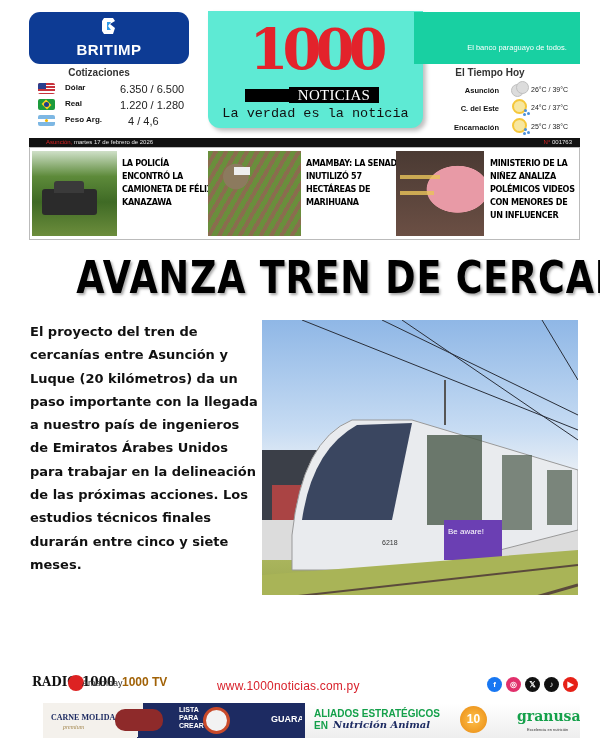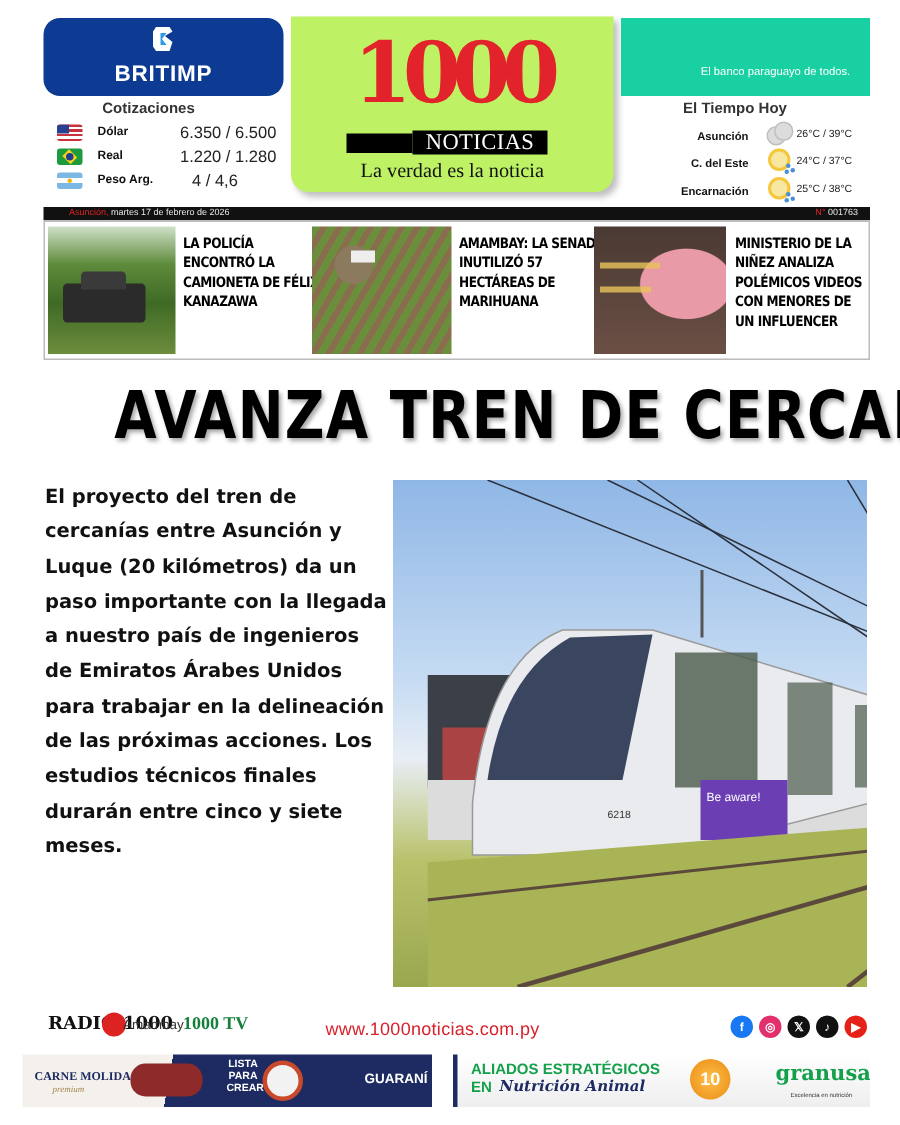--- a/index.html
+++ b/index.html
@@ -17,25 +17,25 @@
   .cot-row .name { position: absolute; left: 27px; top: 1px; font-weight: bold; color: #111; }
   .cot-row .val { position: absolute; left: 82px; top: 1px; color: #222; font-size: 11px; }
   .flag-us { background: repeating-linear-gradient(#c8323c 0 1.6px, #fff 1.6px 3.2px); }
   .flag-us::before { content: ""; position: absolute; left: 0; top: 0; width: 8px; height: 6px; background: #2a3f8f; }
   .flag-br { background: #1c9b3c; }
   .flag-br::before { content: ""; position: absolute; left: 3px; top: 1px; width: 11px; height: 9px; background: #f7d21e; transform: rotate(45deg) scale(0.7); }
   .flag-br::after { content: ""; position: absolute; left: 6px; top: 3px; width: 5px; height: 5px; border-radius: 50%; background: #1f3d8a; }
   .flag-ar { background: linear-gradient(#7db7e3 0 33%, #fff 33% 66%, #7db7e3 66%); }
   .flag-ar::before { content: ""; position: absolute; left: 7px; top: 4px; width: 3px; height: 3px; border-radius: 50%; background: #f2b600; }
 
-  .center-logo { position: absolute; left: 194px; top: 11px; width: 215px; height: 117px; background: #bef264; border-radius: 0 0 12px 12px; box-shadow: 3px 3px 4px rgba(0,0,0,0.25); }
+  .center-logo { position: absolute; left: 208px; top: 11px; width: 215px; height: 117px; background: #5eead4; border-radius: 0 0 12px 12px; box-shadow: 3px 3px 4px rgba(0,0,0,0.25); }
   .center-logo .big { position: absolute; left: 0; right: 0; top: 6px; text-align: center; font-family: "DejaVu Serif", serif; font-weight: bold; font-size: 56px; color: #e3232b; letter-spacing: -6px; line-height: 64px; }
   .center-logo .bar { position: absolute; left: 37px; top: 78px; width: 44px; height: 13px; background: #000; }
   .center-logo .noticias { position: absolute; left: 81px; top: 76px; width: 90px; height: 16px; background: #000; color: #fff; font-family: "Liberation Serif", serif; font-size: 15px; line-height: 17px; text-align: center; letter-spacing: 0.3px; }
-  .center-logo .tagline { position: absolute; left: 0; right: 0; top: 95px; text-align: center; font-family: Liberation Serif, serif; font-size: 13.5px; color: #111; }
+  .center-logo .tagline { position: absolute; left: 0; right: 0; top: 95px; text-align: center; font-family: Liberation Mono, monospace; font-size: 13.5px; color: #111; }
 
   .ueno { position: absolute; left: 414px; top: 12px; width: 166px; height: 52px; background: #18d0a2; color: #fff; text-align: center; }
   .ueno .brand { position: absolute; left: 0; right: 0; top: 9px; font-weight: bold; font-size: 17px; letter-spacing: 0.3px; }
   .ueno .slogan { position: absolute; left: 0; right: 0; top: 31px; font-size: 7.5px; padding-left: 40px; }
 
   .weather-title { position: absolute; left: 435px; top: 67px; width: 110px; text-align: center; font-size: 10px; font-weight: bold; color: #333; }
   .w-row { position: absolute; left: 425px; width: 160px; height: 20px; font-size: 7.5px; }
   .w-row .city { position: absolute; right: 86px; top: 6px; font-weight: bold; color: #111; white-space: nowrap; }
   .w-row .wicon { position: absolute; left: 85px; top: 0; width: 20px; height: 18px; }
   .w-row .temp { position: absolute; left: 106px; top: 6px; color: #222; font-size: 7px; }
@@ -51,28 +51,28 @@
   
   .strip { position: absolute; left: 29px; top: 147px; width: 551px; height: 93px; border: 1px solid #bbb; background: #fff; }
   .thumb { position: absolute; top: 3px; height: 85px; overflow: hidden; }
   .teaser { position: absolute; top: 8px; font-family: "DejaVu Sans", sans-serif; font-weight: bold; font-size: 9.5px; line-height: 13px; color: #000; text-transform: uppercase; letter-spacing: -0.4px; transform: scaleX(0.85); transform-origin: left top; width: 110px; }
 
   
   .headline { position: absolute; left: 29px; top: 250px; width: 555px; text-align: center; font-family: "DejaVu Sans", sans-serif; font-weight: bold; font-size: 44px; line-height: 56px; color: #000; letter-spacing: 1px; transform: scaleX(0.83); transform-origin: center top; text-shadow: 2px 2px 3px rgba(0,0,0,0.35); white-space: nowrap; }
 
   
   .body-text { position: absolute; left: 30px; top: 320px; width: 230px; font-family: "DejaVu Sans", sans-serif; font-weight: bold; font-size: 13px; line-height: 23.3px; color: #111; }
-  .photo { position: absolute; left: 262px; top: 320px; width: 316px; height: 338px; overflow: hidden; background: linear-gradient(#8fb7e6 0%, #c7dcf3 40%, #e8eef5 55%, #b9c26b 75%, #9aa74e 100%); padding-left: 23px; }
+  .photo { position: absolute; left: 262px; top: 320px; width: 316px; height: 275px; overflow: hidden; background: linear-gradient(#8fb7e6 0%, #c7dcf3 40%, #e8eef5 55%, #b9c26b 75%, #9aa74e 100%); }
 
   
   .footer-logos { position: absolute; left: 32px; top: 673px; height: 24px; }
   .site-url { position: absolute; left: 217px; top: 679px; font-size: 12px; color: #d8212b; letter-spacing: 0.2px; }
   .socials { position: absolute; left: 487px; top: 677px; height: 16px; }
   .soc { position: absolute; top: 0; width: 15px; height: 15px; border-radius: 50%; color: #fff; font-size: 8px; font-weight: bold; text-align: center; line-height: 15px; }
-  .ad-left { position: absolute; left: 15px; top: 703px; width: 273px; height: 35px; background: linear-gradient(100deg, #f4f1ec 0 36%, #1d2b62 36%); overflow: hidden; text-align: center; }
+  .ad-left { position: absolute; left: 43px; top: 703px; width: 273px; height: 35px; background: linear-gradient(100deg, #f4f1ec 0 36%, #1d2b62 36%); overflow: hidden; }
   .ad-right { position: absolute; left: 302px; top: 703px; width: 278px; height: 35px; background: linear-gradient(#fff, #eee); overflow: hidden; border-left: 3px solid #1d2b62; }
 </style>
 </head>
 <body>
 
 <div class="britimp">
   <svg class="logo-mark" viewBox="0 0 16 18">
     <path d="M3 1 L12 1 L14 4 L9 7 L14 11 L12 17 L3 17 L1 14 L1 4 Z" fill="#fff"></path>
     <path d="M6 5 L10 5 L7 9 L10 13 L6 13 Z" fill="#2f9be8"></path>
   </svg>
@@ -189,21 +189,21 @@
     <line x1="0" y1="280" x2="316" y2="245" stroke="#5b4a3c" stroke-width="2"></line>
     <line x1="60" y1="338" x2="316" y2="265" stroke="#5b4a3c" stroke-width="3"></line>
     <line x1="280" y1="338" x2="316" y2="310" stroke="#5b4a3c" stroke-width="3"></line>
   </svg>
 </div>
 
 <div class="footer-logos">
   <span style="position:absolute;left:0;top:2px;font-family:'DejaVu Serif',serif;font-weight:bold;font-size:12px;color:#111;white-space:nowrap">RADIO 1000</span>
   <span style="position:absolute;left:36px;top:2px;width:16px;height:16px;border-radius:50%;background:#d22;"></span>
   <span style="position:absolute;left:50px;top:5px;font-size:9px;color:#333">Amambay</span>
-  <span style="position:absolute;left:90px;top:2px;font-family:Liberation Serif, serif;font-weight:bold;font-size:12px;color:#15803d;white-space:nowrap">1000 TV</span>
+  <span style="position:absolute;left:90px;top:2px;font-family:Liberation Sans, sans-serif;font-weight:bold;font-size:12px;color:#a16207;white-space:nowrap">1000 TV</span>
 </div>
 <div class="site-url">www.1000noticias.com.py</div>
 
 <div class="socials">
   <span class="soc" style="left:0;background:#1877f2">f</span>
   <span class="soc" style="left:19px;background:#e1306c">◎</span>
   <span class="soc" style="left:38px;background:#111">𝕏</span>
   <span class="soc" style="left:57px;background:#111">♪</span>
   <span class="soc" style="left:76px;background:#e62117">▶</span>
 </div>

